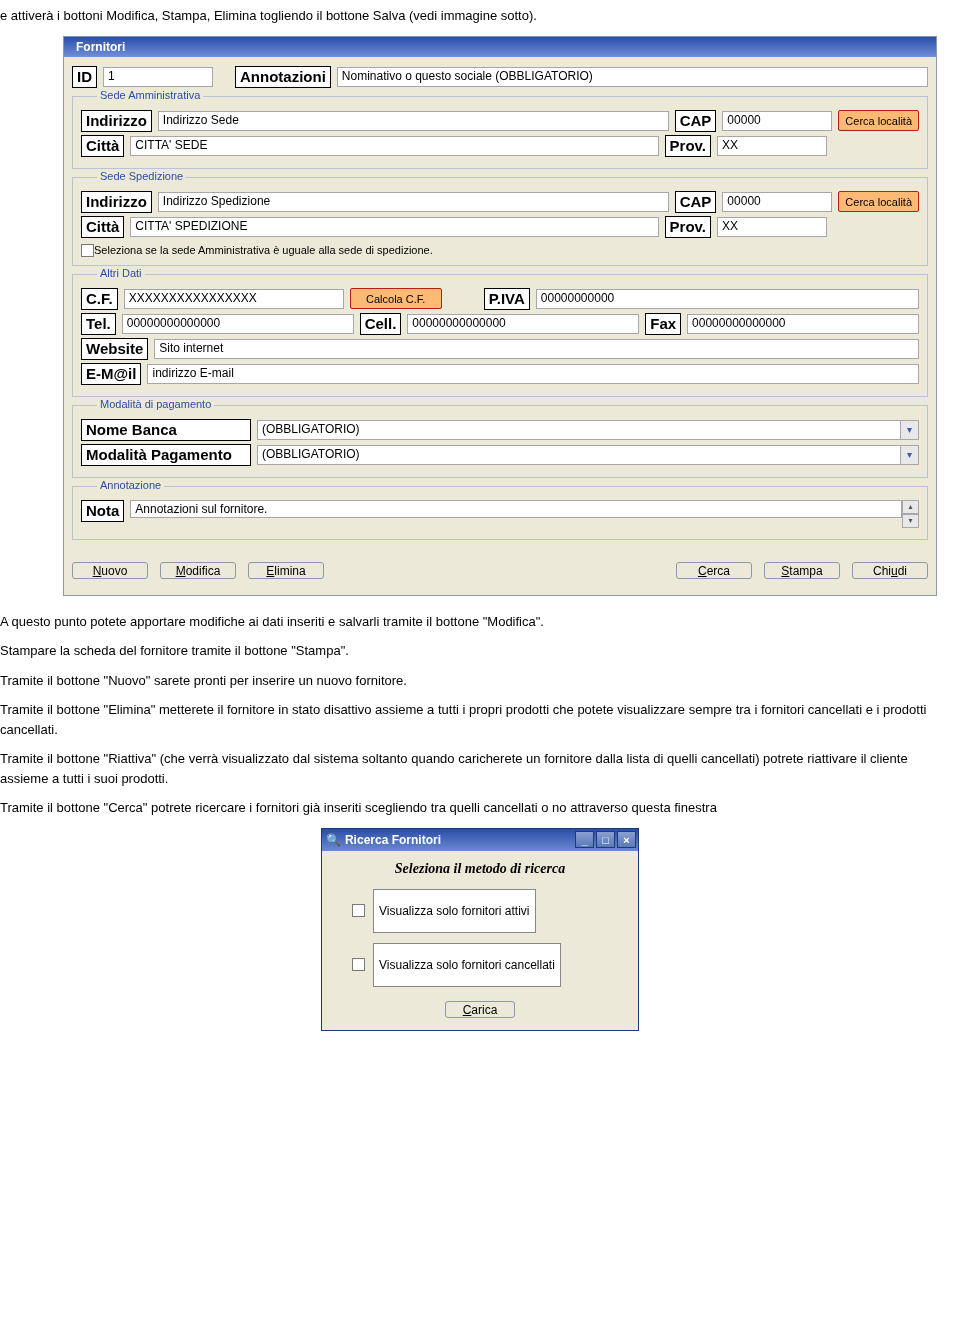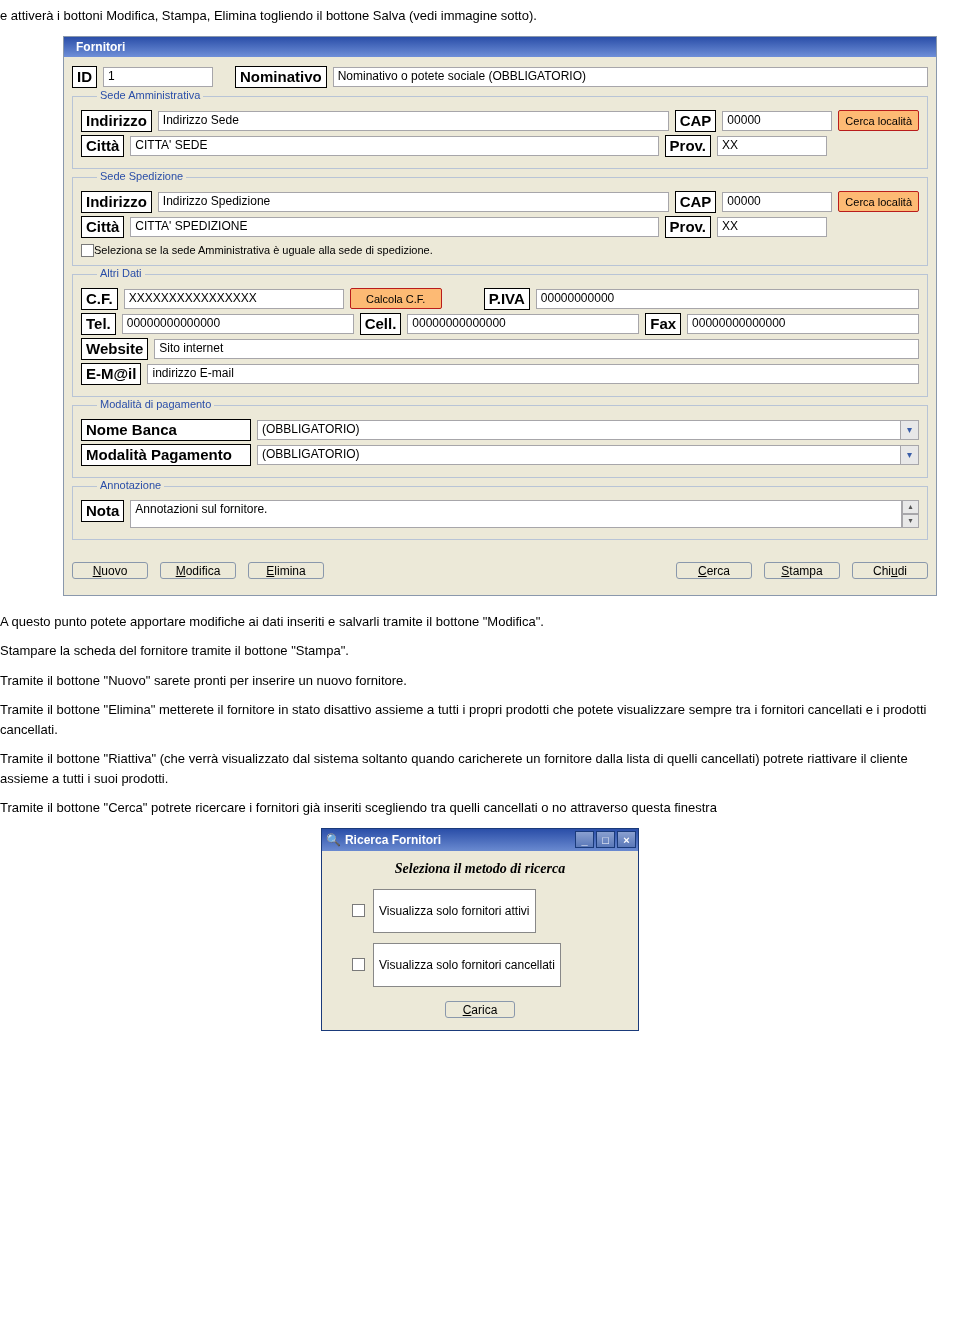--- a/index.html
+++ b/index.html
@@ -81,21 +81,21 @@
   .select .txt { flex:1; }
   .select-arrow {
     width: 18px; height: 20px;
     border: 1px solid #a7a6aa; border-left:0;
     background: #e8e8e8;
     display:flex; align-items:center; justify-content:center;
     color:#3a5ea8; font-size:10px;
     cursor:pointer;
   }
   .textarea-wrap { display:flex; }
-  .textarea-wrap .txt { height: 28px; flex:1; }
+  .textarea-wrap .txt { height: 18px; flex:1; }
   .scroll-col { width:17px; display:flex; flex-direction:column;}
   .scroll-btn{ height:14px; border:1px solid #a7a6aa; background:#e8e8e8; font-size:8px; display:flex;align-items:center;justify-content:center;color:#555;}
   .bottom-btns { display:flex; gap:12px; margin-top:22px; padding-bottom:6px;}
   .btn {
     width: 76px; height:17px;
     background:#ece9d8;
     border:1px solid #8a98ac;
     border-radius:3px;
     font-size:12px;
     cursor:pointer;
@@ -134,22 +134,22 @@
 <div class="doc-text first">e attiverà i bottoni Modifica, Stampa, Elimina togliendo il bottone Salva (vedi immagine sotto).</div>
 
 <div class="form-window">
   <div class="titlebar">Fornitori</div>
   <div class="form-body">
 
     <div class="row">
       <span class="lbl">ID</span>
       <span class="txt" style="flex:0 0 110px">1</span>
       <span style="width:10px"></span>
-      <span class="lbl">Nominativo</span>
-      <span class="txt">Nominativo o potete sociale (OBBLIGATORIO)</span>
+      <span class="lbl">Annotazioni</span>
+      <span class="txt">Nominativo o questo sociale (OBBLIGATORIO)</span>
     </div>
 
     <div class="group">
       <span class="group-title">Sede Amministrativa</span>
       <div class="row">
         <span class="lbl">Indirizzo</span>
         <span class="txt" style="flex:1.5">Indirizzo Sede</span>
         <span class="lbl">CAP</span>
         <span class="txt" style="flex:0 0 110px">00000</span>
         <button class="btn-small">Cerca località</button>

